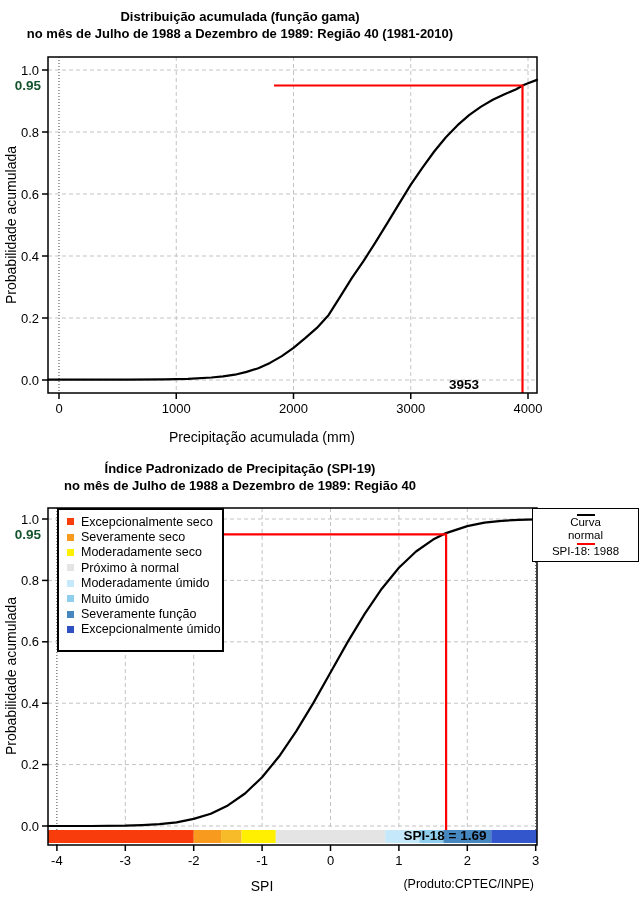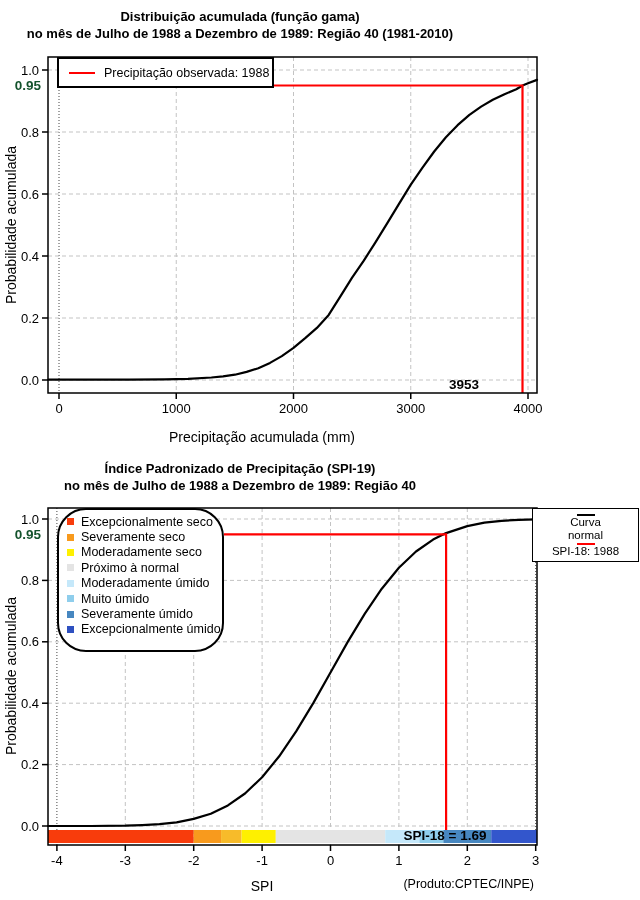--- a/index.html
+++ b/index.html
@@ -18,21 +18,21 @@
   .redpath{fill:none;stroke-width:2.2;}
   .title-line{position:absolute;left:0;width:480px;text-align:center;
               font-size:13px;font-weight:bold;white-space:nowrap;}
   .thr-label{position:absolute;left:1px;width:40px;text-align:right;
              font-size:13.5px;font-weight:bold;color:#14532d;}
   .ann{position:absolute;font-weight:bold;font-size:13.5px;color:#000;}
   .legend-box{position:absolute;background:#fff;border:2px solid #000;box-sizing:border-box;}
   .lg1{left:57px;top:57px;width:217px;height:31px;display:flex;align-items:center;}
   .lg1 .sample{display:inline-block;width:26px;height:0;border-top:2.5px solid red;margin-left:10px;}
   .lg1 .lab{font-size:12.5px;margin-left:9px;white-space:nowrap;}
-  .lgcat{left:57px;top:508px;width:167px;height:144px;padding:4px 12px 0 8px;border-radius:29px;}
+  .lgcat{left:57px;top:508px;width:167px;height:144px;padding:4px 12px 0 8px;}
   .lgcat .row{display:flex;align-items:center;height:15.4px;}
   .lgcat .sw{display:inline-block;width:7px;height:7px;margin-right:7px;flex:none;}
   .lgcat .lab{font-size:12.5px;white-space:nowrap;}
   .lgr{left:532px;top:508px;width:107px;height:54px;border-width:1.5px;padding-top:5px;}
   .lgr .row{display:flex;align-items:center;height:14.5px;flex-direction:column;}
   .lgr .sampcol{width:34px;flex:none;display:flex;justify-content:center;}
   .lgr .samp{display:inline-block;width:18px;height:0;border-top:2.5px solid #000;}
   .lgr .lab{font-size:11.5px;white-space:nowrap;}
 </style>
 </head>
@@ -161,24 +161,20 @@
   <div class="title-line" style="top:26px">no mês de Julho de 1988 a Dezembro de 1989: Região 40 (1981-2010)</div>
   <div class="title-line" style="top:461px">Índice Padronizado de Precipitação (SPI-19)</div>
   <div class="title-line" style="top:478px">no mês de Julho de 1988 a Dezembro de 1989: Região 40</div>
 
   <div class="thr-label" style="top:78px">0.95</div>
   <div class="thr-label" style="top:527px">0.95</div>
 
   <div class="ann" style="left:449px;top:377px;width:70px;text-align:left">3953</div>
   <div class="ann" style="left:384px;top:828px;width:122px;text-align:center">SPI-18 = 1.69</div>
 
-  <div class="legend-box lg1">
-    <span class="sample" style="border-top-color: rgb(255, 0, 0);"></span>
-    <span class="lab">Precipitação observada: 1988</span>
-  </div>
 
   <div class="legend-box lgcat">
     <div class="row">
         <span class="sw" style="background: rgb(248, 60, 12);"></span>
         <span class="lab">Excepcionalmente seco</span>
       </div>
     <div class="row">
         <span class="sw" style="background: rgb(248, 154, 29);"></span>
         <span class="lab">Severamente seco</span>
       </div>
@@ -193,21 +189,21 @@
     <div class="row">
         <span class="sw" style="background: rgb(197, 232, 250);"></span>
         <span class="lab">Moderadamente úmido</span>
       </div>
     <div class="row">
         <span class="sw" style="background: rgb(143, 206, 236);"></span>
         <span class="lab">Muito úmido</span>
       </div>
     <div class="row">
         <span class="sw" style="background: rgb(71, 135, 192);"></span>
-        <span class="lab">Severamente úmido</span>
+        <span class="lab">Severamente função</span>
       </div>
     <div class="row">
         <span class="sw" style="background: rgb(46, 80, 192);"></span>
         <span class="lab">Excepcionalmente úmido</span>
       </div>
   </div>
 
   <div class="legend-box lgr">
     <div class="row">
       <span class="sampcol">

